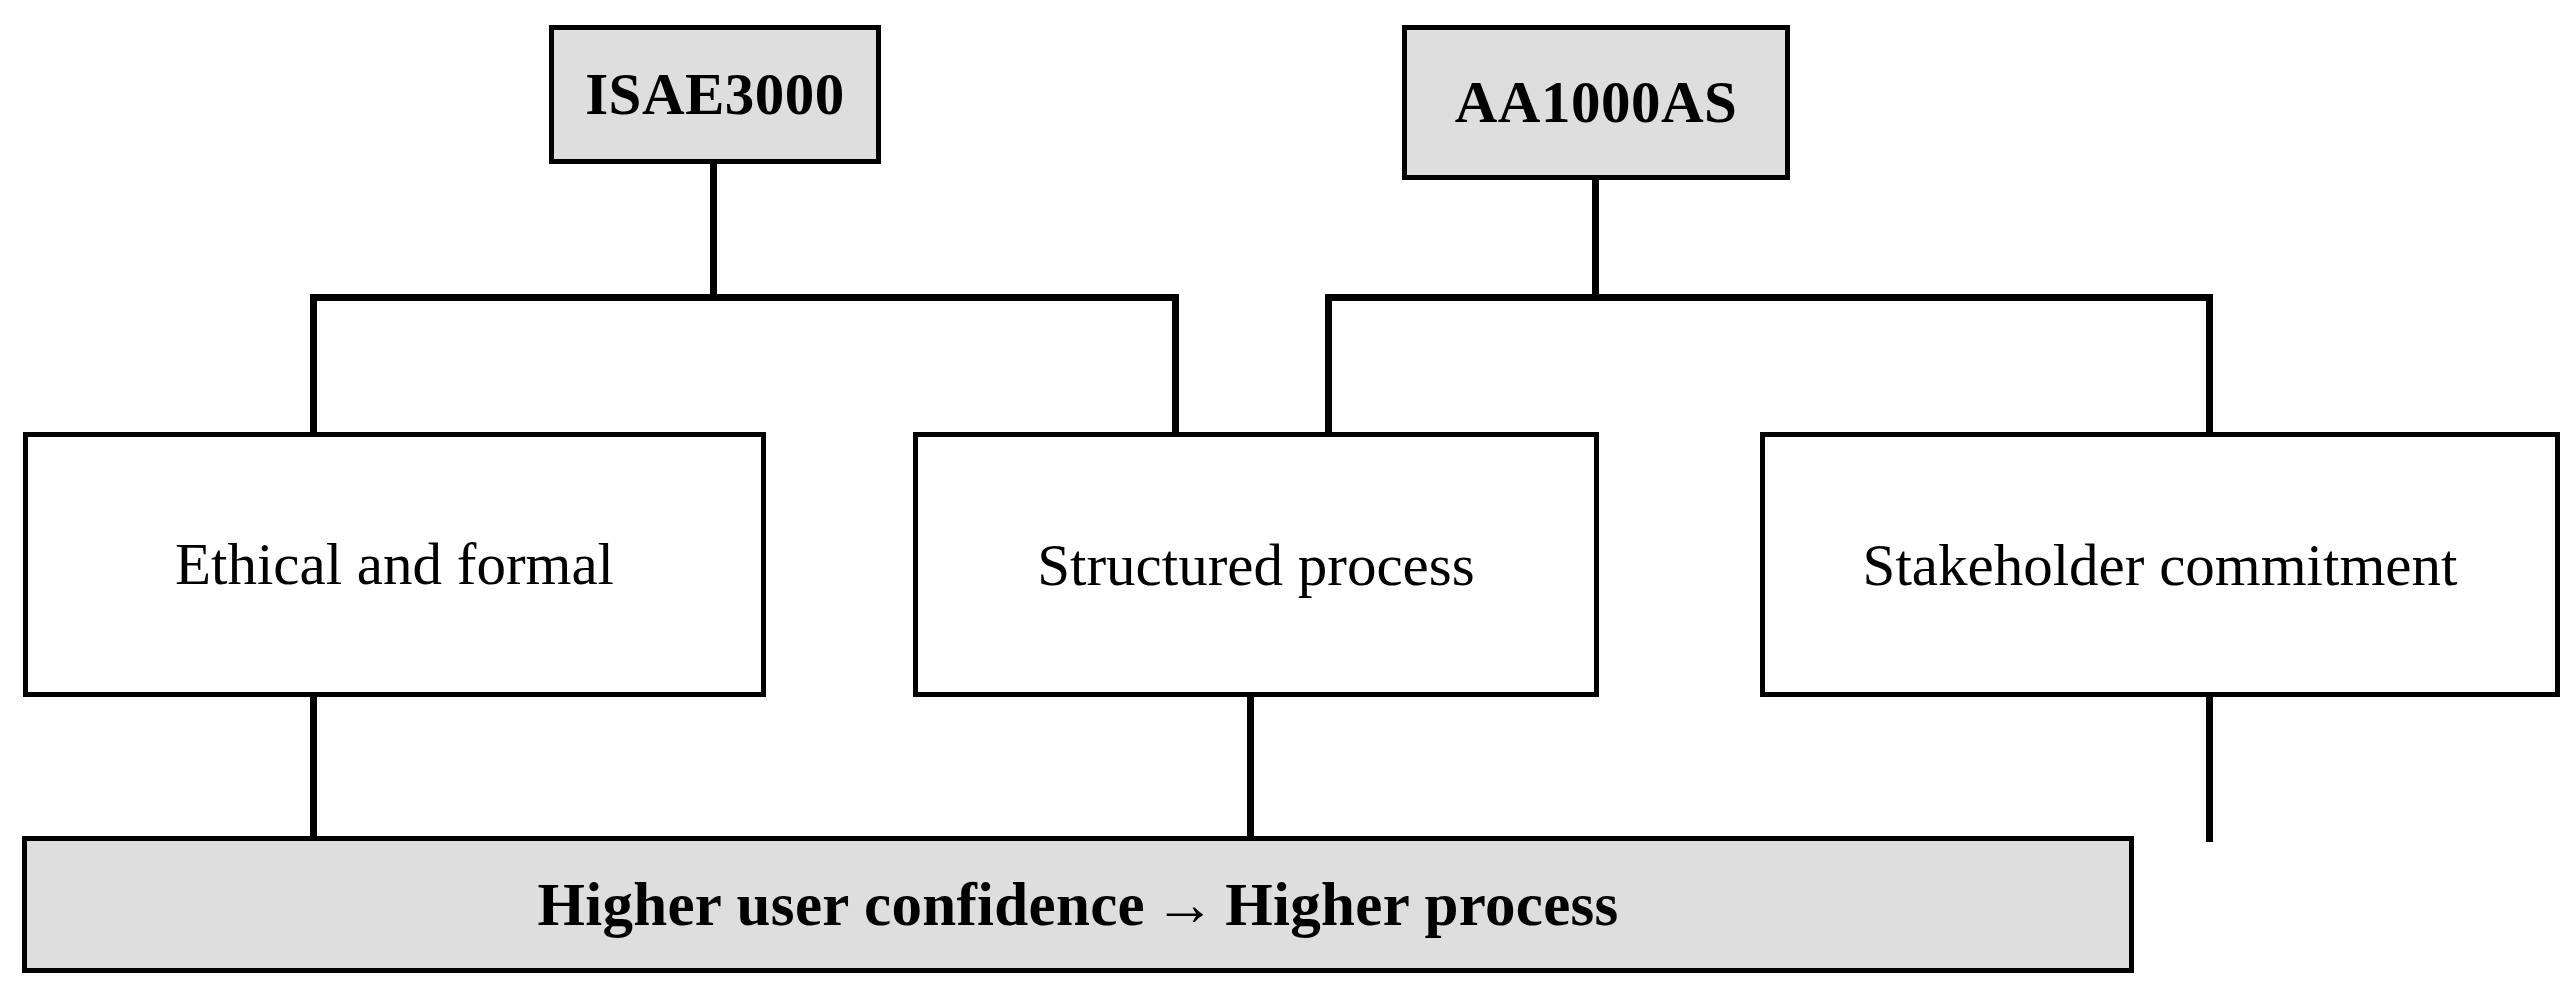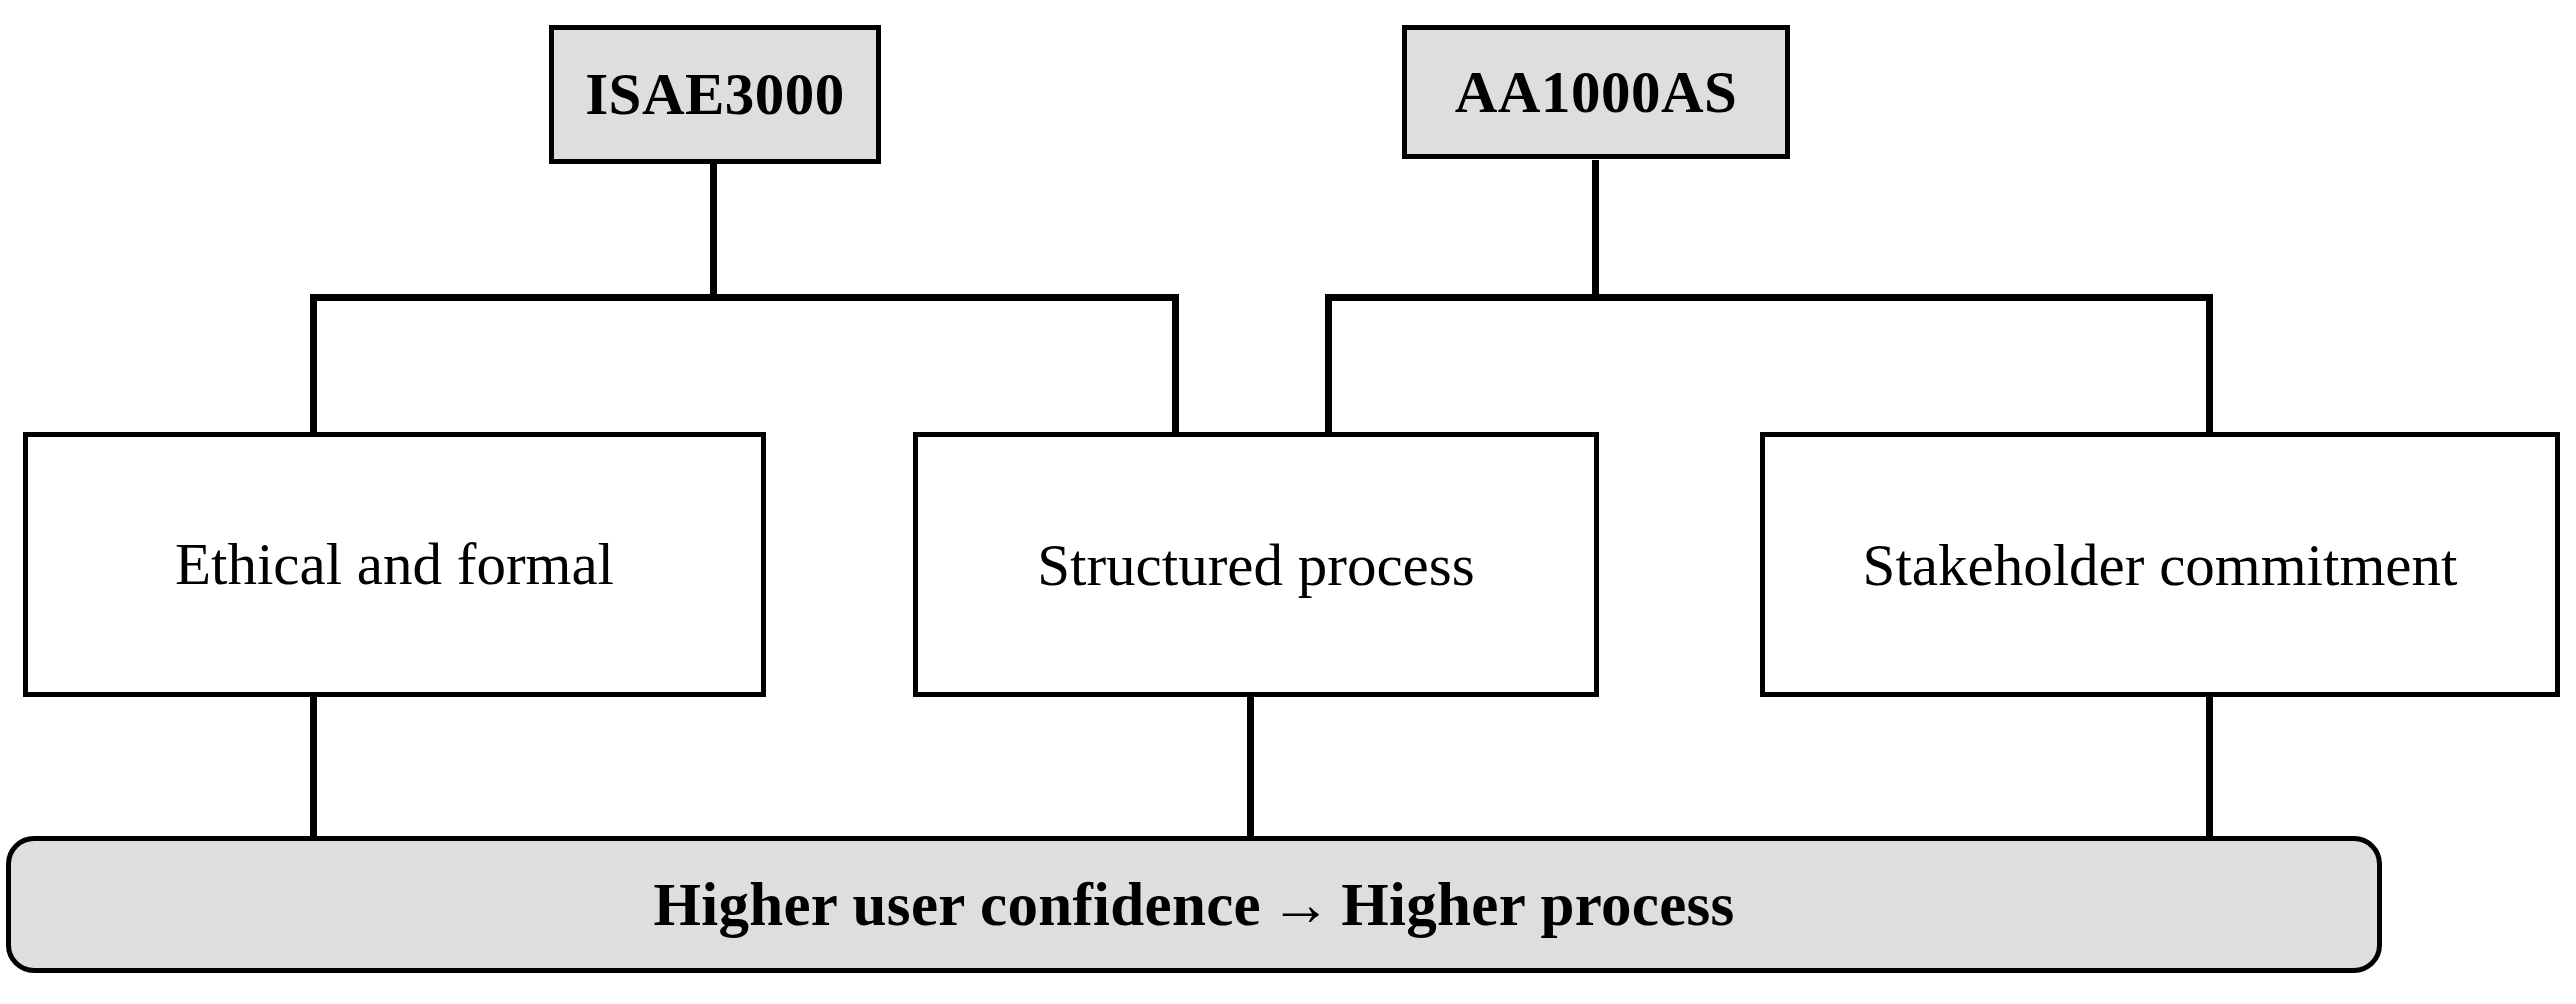--- a/index.html
+++ b/index.html
@@ -87,36 +87,36 @@
   <div class="conn conn-v" style="left:2206px; top:294px; height:143px;"></div>
 
   <div class="conn conn-v" style="left:310px; top:691px; height:151px;"></div>
   <div class="conn conn-v" style="left:1247px; top:691px; height:151px;"></div>
   <div class="conn conn-v" style="left:2206px; top:691px; height:151px;"></div>
 
   <div class="node node-top" style="left:549px; top:25px; width:332px; height:139px;">
     <span>ISAE3000</span>
   </div>
 
-  <div class="node node-top" style="left:1402px; top:25px; width:388px; height:134px;">
+  <div class="node node-top" style="left:1402px; top:25px; width:388px; height:155px;">
     <span>AA1000AS</span>
   </div>
 
   <div class="node node-mid" style="left:23px; top:432px; width:743px; height:265px; flex-direction:column;">
     <span class="label-two-line">Ethical and formal</span>
   </div>
 
   <div class="node node-mid" style="left:1760px; top:432px; width:800px; height:265px;">
     <span>Stakeholder commitment</span>
   </div>
 
   <div class="node node-mid" style="left:913px; top:432px; width:686px; height:265px;">
     <span>Structured process</span>
   </div>
 
-  <div class="node node-bottom" style="left:6px; top:836px; width:2376px; height:137px;border-radius:28px;">
+  <div class="node node-bottom" style="left:22px; top:836px; width:2112px; height:137px;">
     <span>Higher user confidence</span>
     <span class="arrow-glyph">→</span>
     <span>Higher process</span>
   </div>
 
 </div>
 
 
 </body></html>

